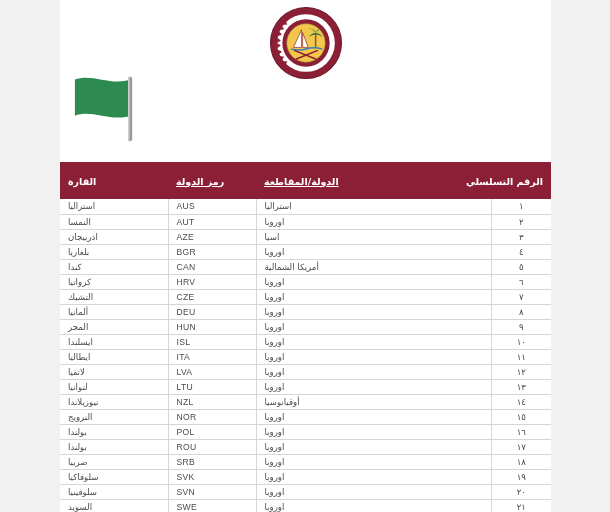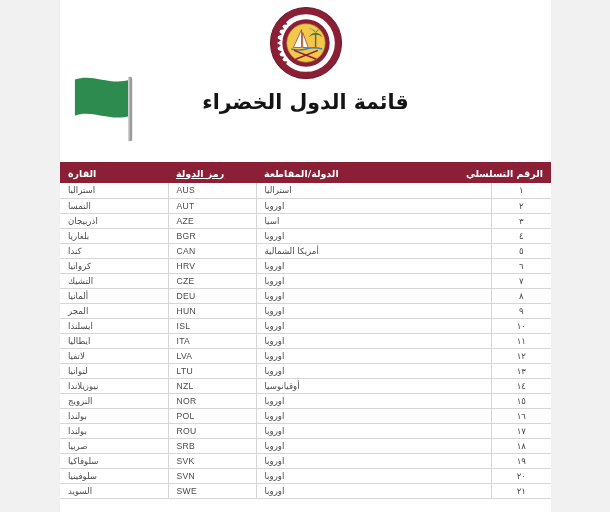--- a/index.html
+++ b/index.html
@@ -89,28 +89,28 @@
     border-collapse:collapse;
     table-layout:fixed;
     direction:rtl;
   }
 
   table.green-list thead th {
     background:#8a1f35;
     color:#ffffff;
     font-size:9.5px;
     font-weight:bold;
-    height:20px;
+    height:36px;
     padding:0 8px;
     border:none;
     white-space:nowrap;
   }
 
   th.c-serial    { width:60px;  text-align:center;margin-top:28px; }
-  th.c-region    { width:235px; text-align:left; }
+  th.c-region    { width:235px; text-align:left;text-decoration:underline; }
   th.c-code      { width:88px;  text-align:left;text-decoration:underline; }
   th.c-country   { width:108px; text-align:left; }
 
   table.green-list tbody td {
     height:15px;
     font-size:8.6px;
     color:#4a4a4a;
     padding:0 8px;
     border-bottom:1px solid #d6d6d6;
     border-left:1px solid #d6d6d6;
@@ -176,21 +176,20 @@
         <path d="M34 60 L64 72" stroke="#8a1f35" stroke-width="2.1" fill="none"></path>
         <path d="M66 60 L36 72" stroke="#8a1f35" stroke-width="2.1" fill="none"></path>
       </svg>
 
       <svg class="flag-icon" viewBox="0 0 90 78">
         <path d="M8 8 C26 1 46 15 66 8 L66 46 C46 53 26 39 8 46 Z" fill="#2e8b4f"></path>
         <rect x="64" y="5" width="4.4" height="68" rx="2" fill="#9b9b9b"></rect>
         <rect x="64" y="5" width="1.6" height="68" fill="#cfcfcf"></rect>
       </svg>
 
-      <div class="doc-title">قائمة الدول الخضراء</div>
 
     </div>
 
     <div class="tbl-wrap">
       <table class="green-list">
         <thead>
           <tr>
             <th class="c-serial">الرقم التسلسلي</th>
             <th class="c-region">الدولة/المقاطعة</th>
             <th class="c-code">رمز الدولة</th>

